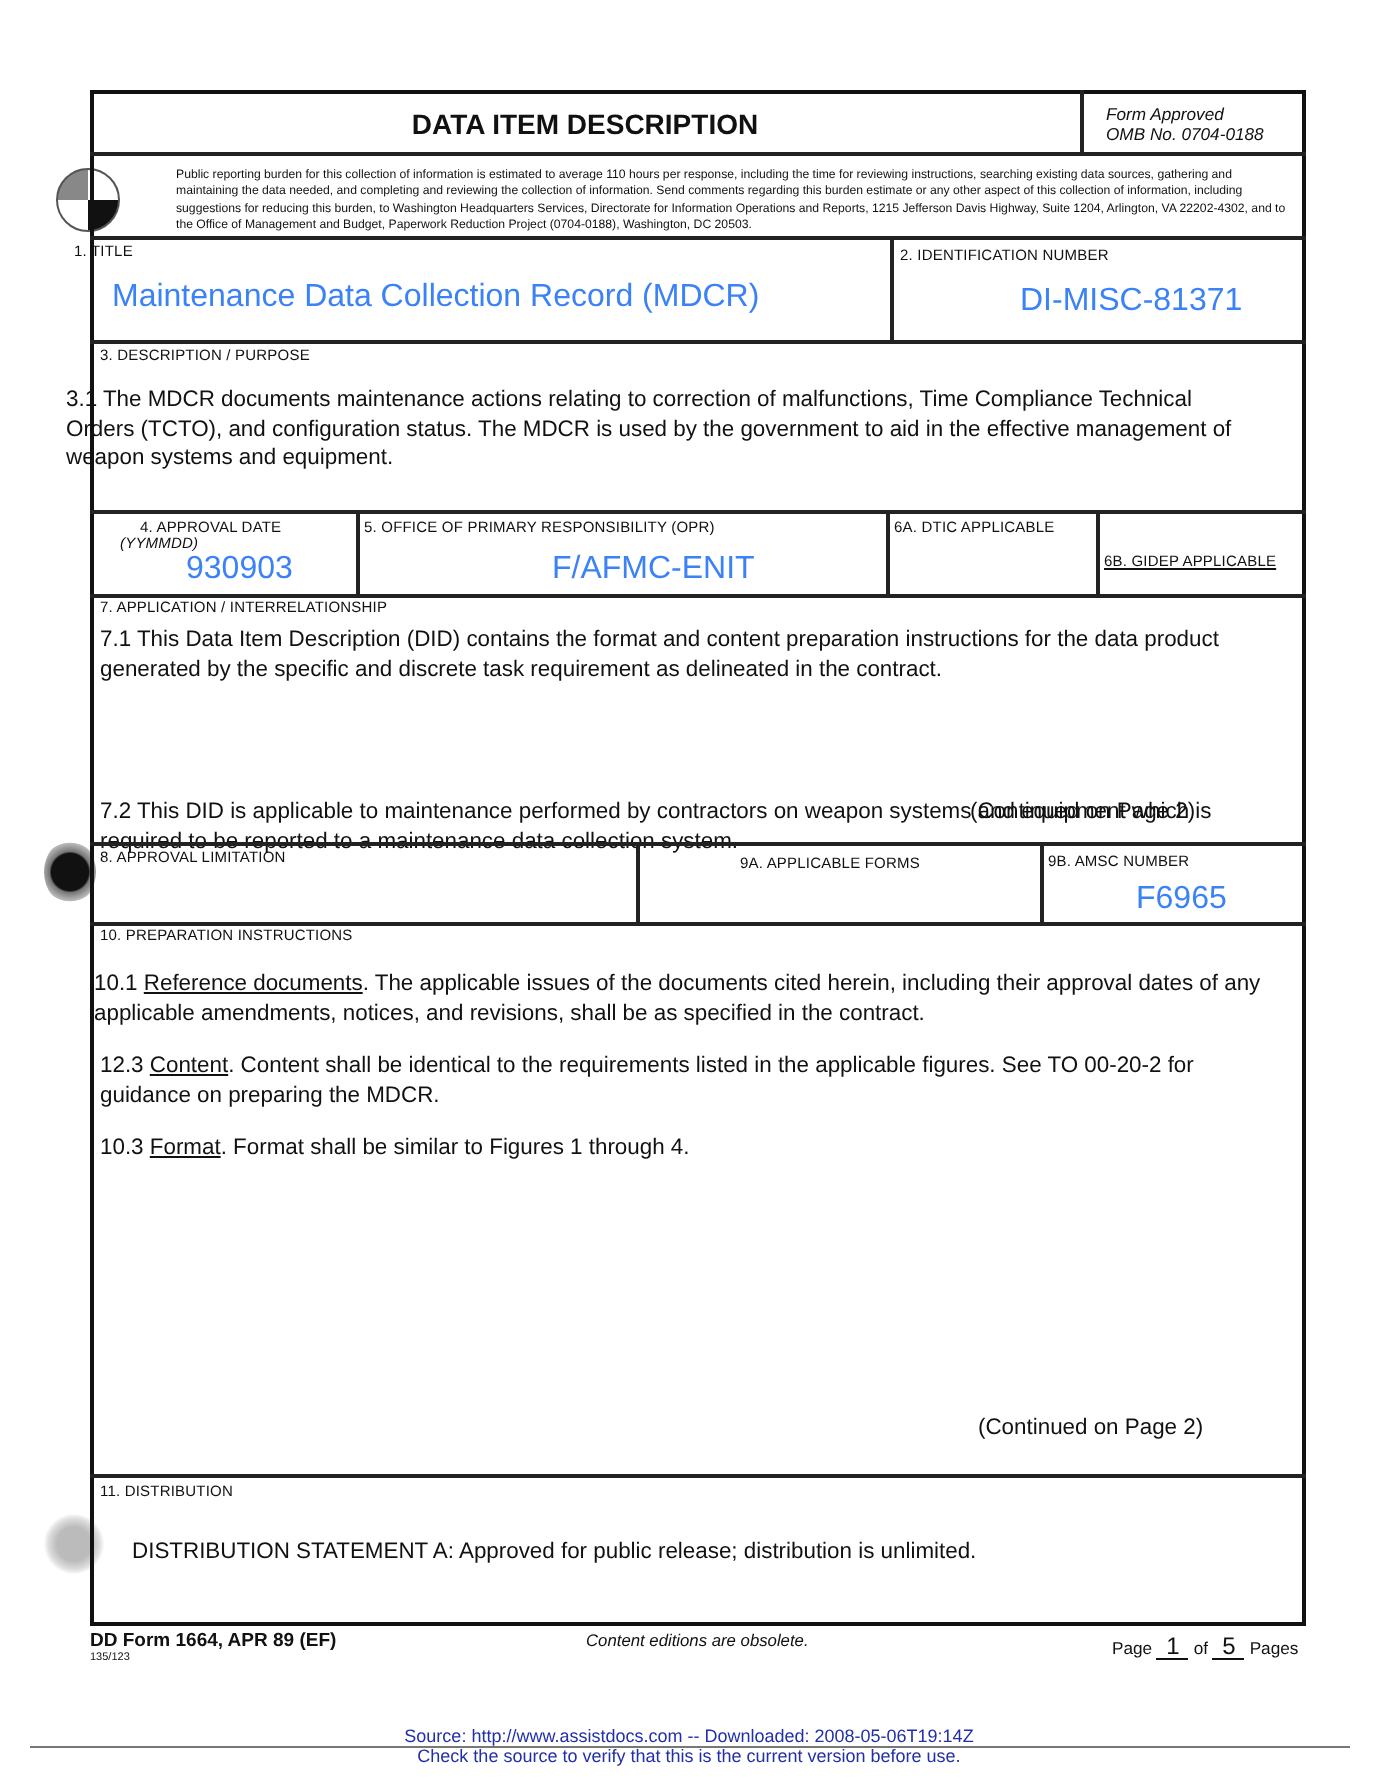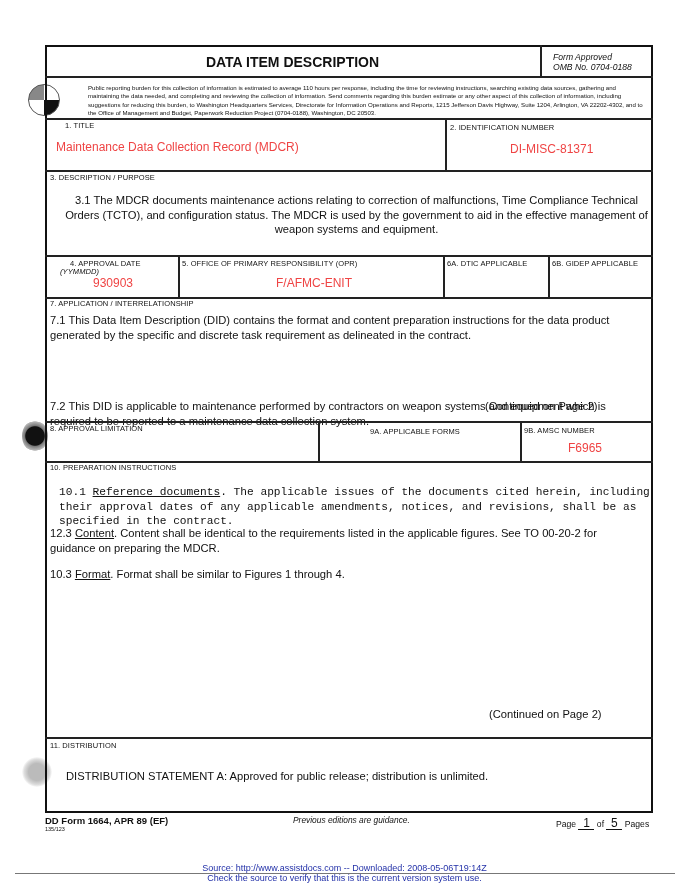--- a/index.html
+++ b/index.html
@@ -3,21 +3,21 @@
 <meta charset="utf-8">
 <style>
   html, body { margin: 0; padding: 0; background: #ffffff; }
   body { width: 689px; height: 896px; position: relative; overflow: hidden;
          font-family: "Liberation Sans", sans-serif; color: #111; }
   .box { position: absolute; border: 2px solid #111; box-sizing: border-box; }
   .hline { position: absolute; height: 0; border-top: 2px solid #222; }
   .vline { position: absolute; width: 0; border-left: 2px solid #222; }
   .lbl { position: absolute; font-size: 7.5px; letter-spacing: 0.1px; color: #111; text-transform: uppercase; white-space: nowrap; }
   .lbl i { text-transform: none; }
-  .val { position: absolute; font-size: 12px; color: #ef4444; white-space: nowrap; }
+  .val { position: absolute; font-size: 16px; color: #3b82f6; white-space: nowrap; }
   .para { position: absolute; font-size: 11.2px; line-height: 14.5px; color: #111; }
   .para u { text-decoration: underline; }
   .burden { position: absolute; left: 88px; top: 84px; width: 558px; font-size: 6.1px; line-height: 8.4px; color: #111; text-align: left; }
   .title-main { position: absolute; left: 45px; width: 495px; top: 54px; text-align: center; font-size: 14px; font-weight: bold; }
   .form-approved { position: absolute; left: 553px; top: 53px; font-size: 8.6px; font-style: italic; line-height: 9.5px; }
   .footer-left { position: absolute; left: 45px; top: 815px; font-size: 9.5px; font-weight: bold; }
   .footer-sub { position: absolute; left: 45px; top: 826px; font-size: 5.5px; }
   .footer-mid { position: absolute; left: 293px; top: 815px; font-size: 8.4px; font-style: italic; }
   .footer-right { position: absolute; left: 556px; top: 818px; font-size: 8.6px; }
   .footer-right .num { display: inline-block; min-width: 16px; text-align: center; border-bottom: 1px solid #111; font-size: 12px; line-height: 11px; }
@@ -37,86 +37,86 @@
 <div class="vline" style="left:540px;top:45px;height:32px;"></div>
 <div class="form-approved">
   <div>Form Approved</div>
   <div>OMB No. 0704-0188</div>
 </div>
 <div class="hline" style="left:45px;top:76px;width:608px;"></div>
 
 <div class="burden">Public reporting burden for this collection of information is estimated to average 110 hours per response, including the time for reviewing instructions, searching existing data sources, gathering and maintaining the data needed, and completing and reviewing the collection of information.  Send comments regarding this burden estimate or any other aspect of this collection of information, including suggestions for reducing this burden, to Washington Headquarters Services, Directorate for Information Operations and Reports, 1215 Jefferson Davis Highway, Suite 1204, Arlington, VA 22202-4302, and to the Office of Management and Budget, Paperwork Reduction Project (0704-0188), Washington, DC 20503.</div>
 <div class="hline" style="left:45px;top:118px;width:608px;"></div>
 
-<div class="lbl" style="left:65px;top:121px;">1. TITLE</div>
+<div class="lbl" style="left:37px;top:121px;">1. TITLE</div>
 <div class="val" style="left:56px;top:140px;">Maintenance Data Collection Record (MDCR)</div>
 <div class="vline" style="left:445px;top:118px;height:52px;"></div>
 <div class="lbl" style="left:450px;top:123px;">2. IDENTIFICATION NUMBER</div>
 <div class="val" style="left:510px;top:142px;">DI-MISC-81371</div>
 <div class="hline" style="left:45px;top:170px;width:608px;"></div>
 
 <div class="lbl" style="left:50px;top:173px;">3. DESCRIPTION / PURPOSE</div>
-<div class="para" style="left:59px;top:193px;width:595px;text-align:center;">3.1  The MDCR documents maintenance actions relating to correction of malfunctions, Time Compliance Technical Orders (TCTO), and configuration status.  The MDCR is used by the government to aid in the effective management of weapon systems and equipment.</div>
+<div class="para" style="left:33px;top:193px;width:595px;">3.1  The MDCR documents maintenance actions relating to correction of malfunctions, Time Compliance Technical Orders (TCTO), and configuration status.  The MDCR is used by the government to aid in the effective management of weapon systems and equipment.</div>
 <div class="hline" style="left:45px;top:255px;width:608px;"></div>
 
 <div class="lbl" style="left:50px;top:259px;margin-left:20px;">4. APPROVAL DATE</div>
 <div class="lbl" style="left:60px;top:267px;"><i>(YYMMDD)</i></div>
 <div class="val" style="left:93px;top:276px;">930903</div>
 <div class="vline" style="left:178px;top:255px;height:42px;"></div>
 <div class="lbl" style="left:182px;top:259px;">5. OFFICE OF PRIMARY RESPONSIBILITY (OPR)</div>
 <div class="val" style="left:276px;top:276px;">F/AFMC-ENIT</div>
 <div class="vline" style="left:443px;top:255px;height:42px;"></div>
 <div class="lbl" style="left:447px;top:259px;">6a. DTIC APPLICABLE</div>
 <div class="val" style="left:447px;top:276px;"></div>
 <div class="vline" style="left:548px;top:255px;height:42px;"></div>
-<div class="lbl" style="left:552px;top:259px;">6b. GIDEP APPLICABLE</div>
+<div class="lbl" style="left:552px;top:276px;text-decoration:underline;">6b. GIDEP APPLICABLE</div>
 <div class="val" style="left:552px;top:276px;"></div>
 <div class="hline" style="left:45px;top:297px;width:608px;"></div>
 
 <div class="lbl" style="left:50px;top:299px;">7. APPLICATION / INTERRELATIONSHIP</div>
 <div class="para" style="left:50px;top:313px;width:595px;">7.1  This Data Item Description (DID) contains the format and content preparation instructions for the data product generated by the specific and discrete task requirement as delineated in the contract.</div>
 <div class="para" style="left:50px;top:355px;width:595px;margin-top:44px;">7.2  This DID is applicable to maintenance performed by contractors on weapon systems and equipment which is required to be reported to a maintenance data collection system.</div>
 <div class="para" style="left:485px;top:399px;">(Continued on Page 2)</div>
 <div class="hline" style="left:45px;top:421px;width:608px;"></div>
 
 <div class="lbl" style="left:50px;top:424px;">8. APPROVAL LIMITATION</div>
 <div class="val" style="left:50px;top:440px;"></div>
 <div class="vline" style="left:318px;top:421px;height:40px;"></div>
 <div class="lbl" style="left:322px;top:427px;margin-left:48px;">9a. APPLICABLE FORMS</div>
 <div class="val" style="left:322px;top:440px;"></div>
 <div class="vline" style="left:520px;top:421px;height:40px;"></div>
 <div class="lbl" style="left:524px;top:426px;">9b. AMSC NUMBER</div>
 <div class="val" style="left:568px;top:441px;">F6965</div>
 <div class="hline" style="left:45px;top:461px;width:608px;"></div>
 
 <div class="lbl" style="left:50px;top:463px;">10. PREPARATION INSTRUCTIONS</div>
-<div class="para" style="left:59px;top:485px;width:595px;font-family:Liberation Mono, monospace;">
+<div class="para" style="left:47px;top:485px;width:595px;">
   <span>10.1</span>
   <u>Reference documents</u><span>.  The applicable issues of the documents cited herein, including their approval dates of any applicable amendments, notices, and revisions, shall be as specified in the contract.</span>
 </div>
 <div class="para" style="left:50px;top:526px;width:595px;">
   <span>12.3</span>
   <u>Content</u><span>.  Content shall be  identical to the requirements listed in the applicable figures.  See TO 00-20-2 for guidance on preparing the MDCR.</span>
 </div>
 <div class="para" style="left:50px;top:567px;width:595px;">
   <span>10.3</span>
   <u>Format</u><span>.  Format shall be similar to Figures 1 through 4.</span>
 </div>
 <div class="para" style="left:489px;top:707px;">(Continued on Page 2)</div>
 <div class="hline" style="left:45px;top:737px;width:608px;"></div>
 
 <div class="lbl" style="left:50px;top:741px;">11. DISTRIBUTION</div>
 <div class="para" style="left:66px;top:769px;width:595px;">DISTRIBUTION STATEMENT A:  Approved for public release; distribution is unlimited.</div>
 
 <div class="footer-left">DD Form 1664, APR 89 (EF)</div>
 <div class="footer-sub">135/123</div>
-<div class="footer-mid">Previous editions are guidance.</div>
+<div class="footer-mid">Content editions are obsolete.</div>
 <div class="footer-right">
   <span>Page</span>
   <span class="num">1</span>
   <span>of</span>
   <span class="num">5</span>
   <span>Pages</span>
 </div>
 
 <div class="hline" style="left:15px;top:873px;width:660px;border-top:1px solid #777;"></div>
 <div class="source" style="top: 864px; color: rgb(34, 48, 168);">Source: http://www.assistdocs.com -- Downloaded: 2008-05-06T19:14Z</div>
-<div class="source" style="top: 874px; color: rgb(34, 48, 168);">Check the source to verify that this is the current version system use.</div>
+<div class="source" style="top: 874px; color: rgb(34, 48, 168);">Check the source to verify that this is the current version before use.</div>
 
 </body></html>

